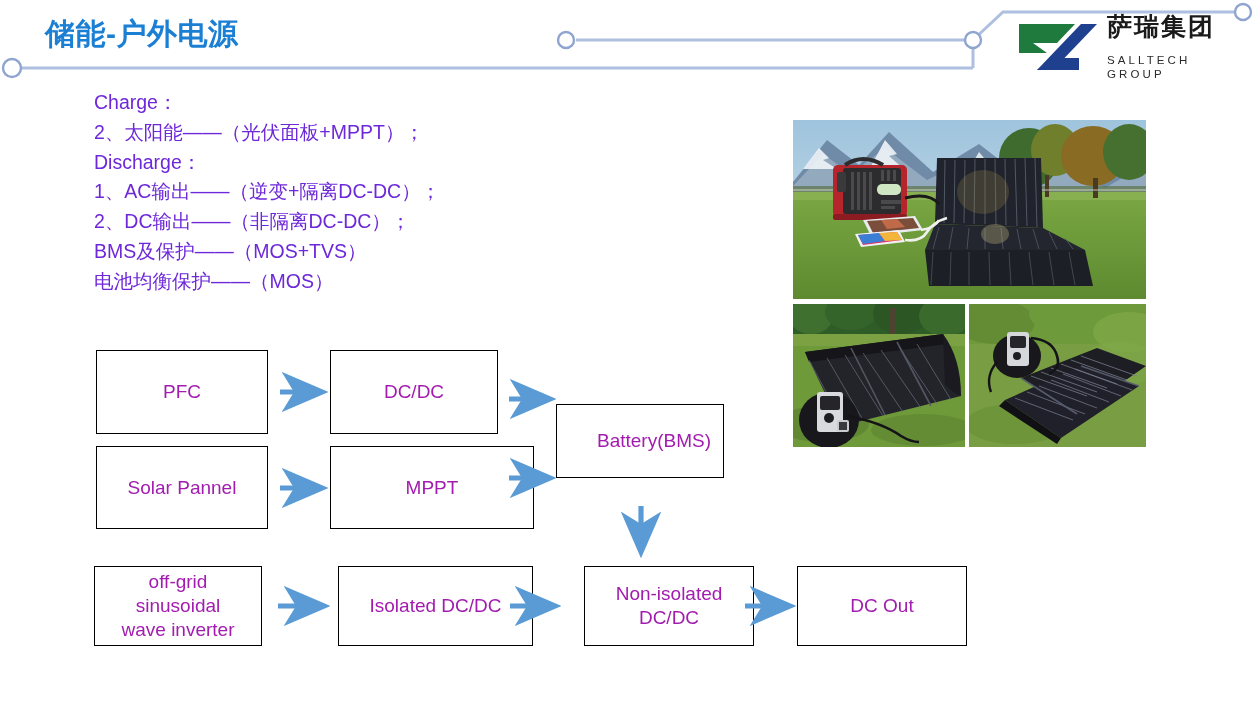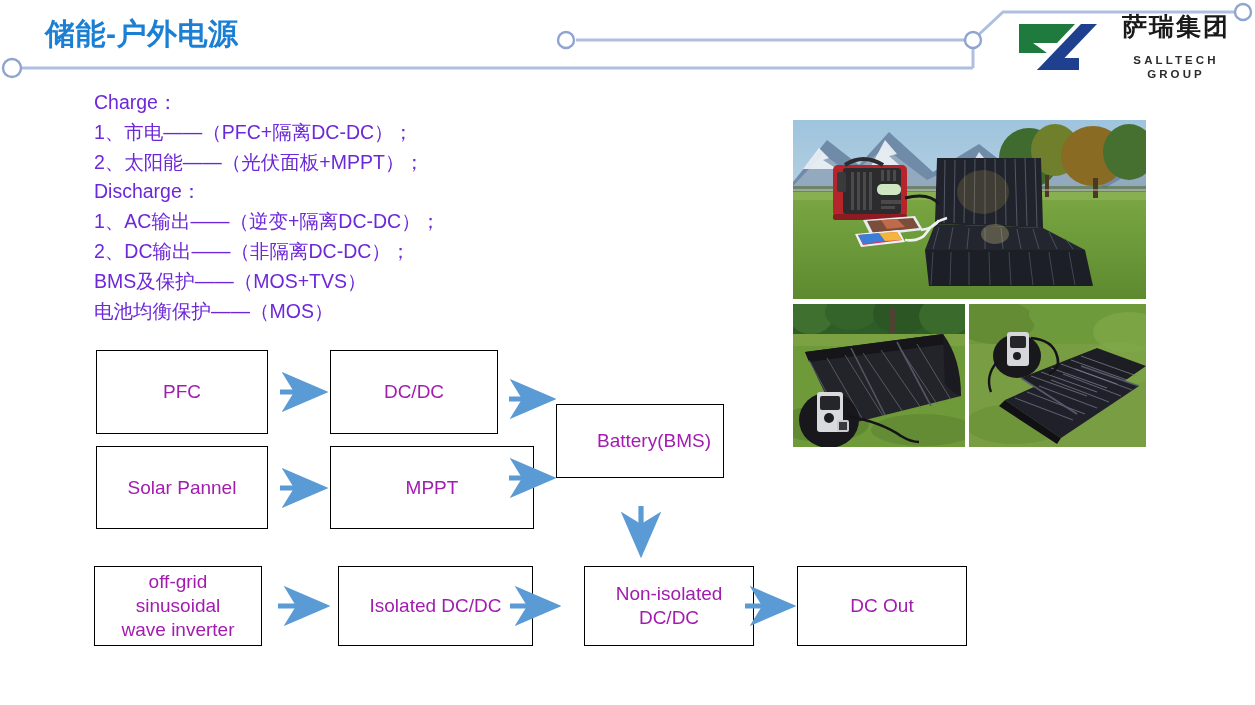--- a/index.html
+++ b/index.html
@@ -34,31 +34,31 @@
   
   #logo {
     position: absolute;
     left: 1013px; top: 18px;
     width: 232px; height: 58px;
     display: flex;
     align-items: center;
     gap: 8px;
   }
   #logo-mark { width: 86px; height: 54px; flex: 0 0 auto; }
-  #logo-text { display: flex; flex-direction: column; justify-content: center; text-align: center; }
+  #logo-text { display: flex; flex-direction: column; justify-content: center; }
   #logo-cn {
     font-size: 25px;
     font-weight: bold;
     color: #1a1a1a;
     letter-spacing: 2px;
     line-height: 1.05;
   }
   #logo-en {
     font-size: 11.5px;
-    font-weight: bold;
+    font-weight: normal;
     color: #2b2b2b;
     letter-spacing: 3.1px;
     line-height: 1.2;
     margin-top: 15px;
   }
 
   
   #spec-text {
     position: absolute;
     left: 94px; top: 88px;
@@ -130,21 +130,20 @@
       <polygon points="40,38 66,38 66,50 24,50" fill="#1f3f8f"></polygon>
     </svg>
     <div id="logo-text">
       <div id="logo-cn">萨瑞集团</div>
       <div id="logo-en">SALLTECH GROUP</div>
     </div>
   </div>
 
   <div id="spec-text">
     <div class="line">Charge：</div>
-    <div class="line">1、市电——（PFC+隔离DC-DC）；</div>
     <div class="line">2、太阳能——（光伏面板+MPPT）；</div>
     <div class="line">Discharge：</div>
     <div class="line">1、AC输出——（逆变+隔离DC-DC）；</div>
     <div class="line">2、DC输出——（非隔离DC-DC）；</div>
     <div class="line">BMS及保护——（MOS+TVS）</div>
     <div class="line">电池均衡保护——（MOS）</div>
   </div>
 
   <div id="photo-group">
 

